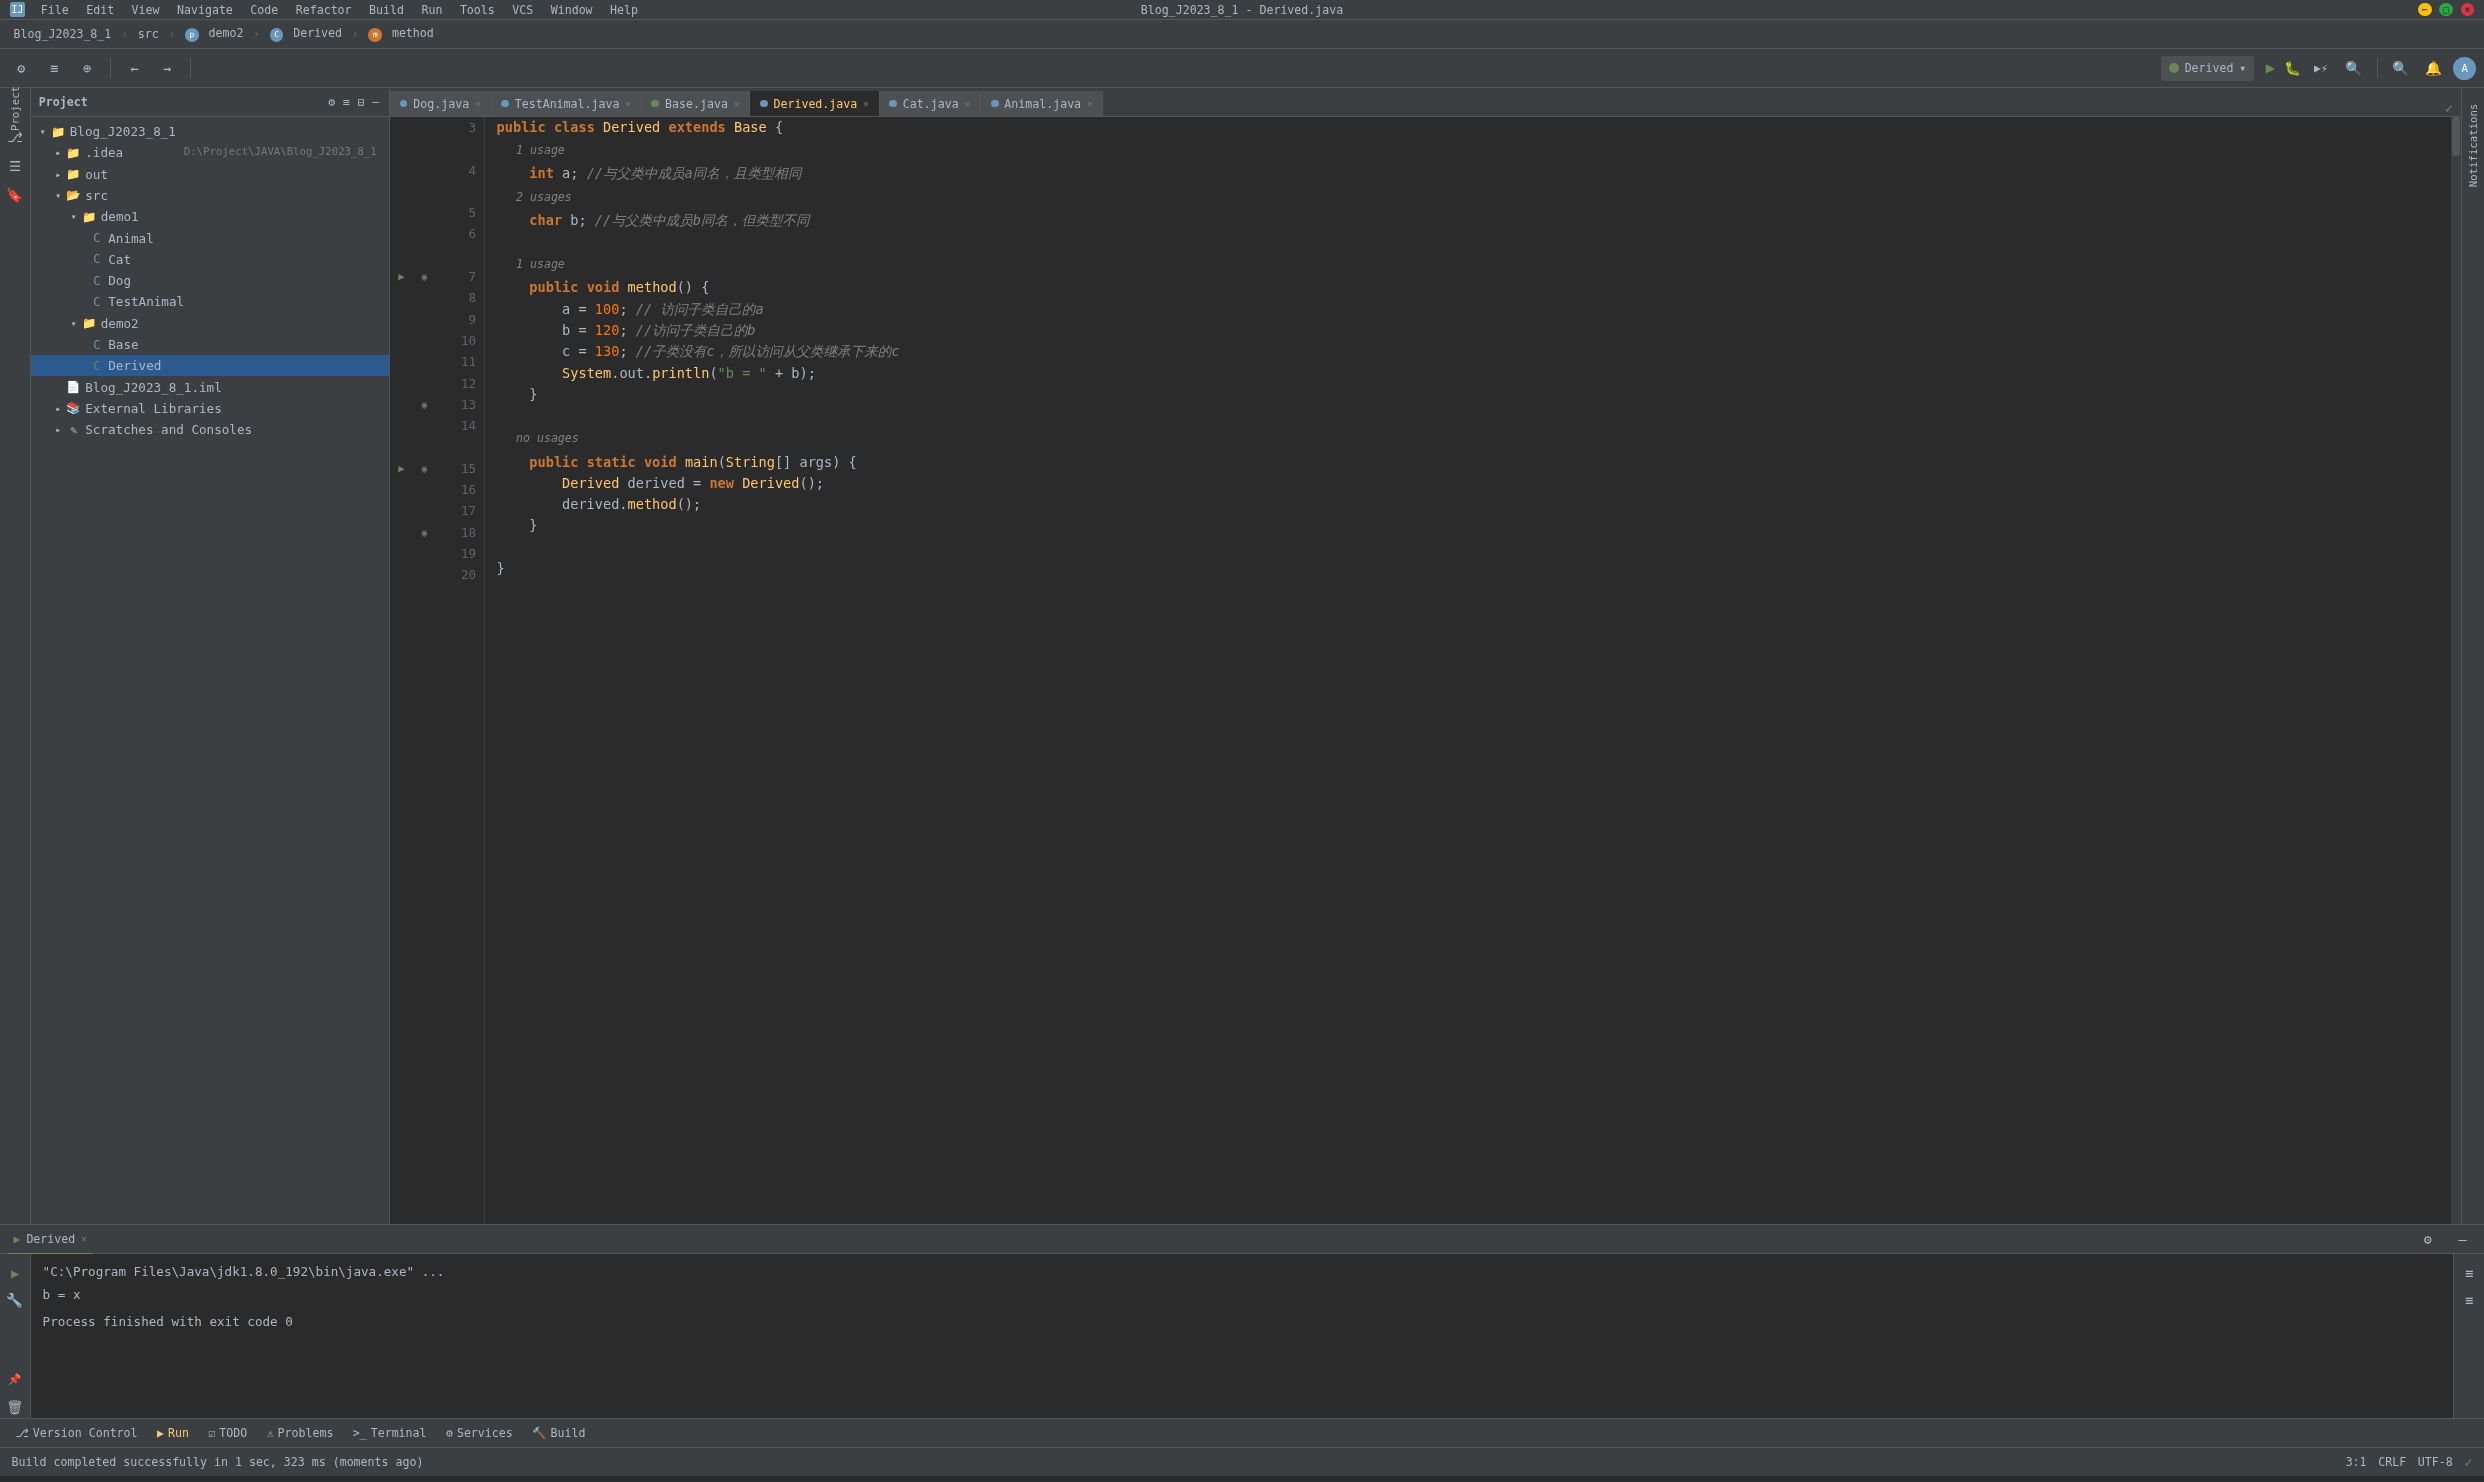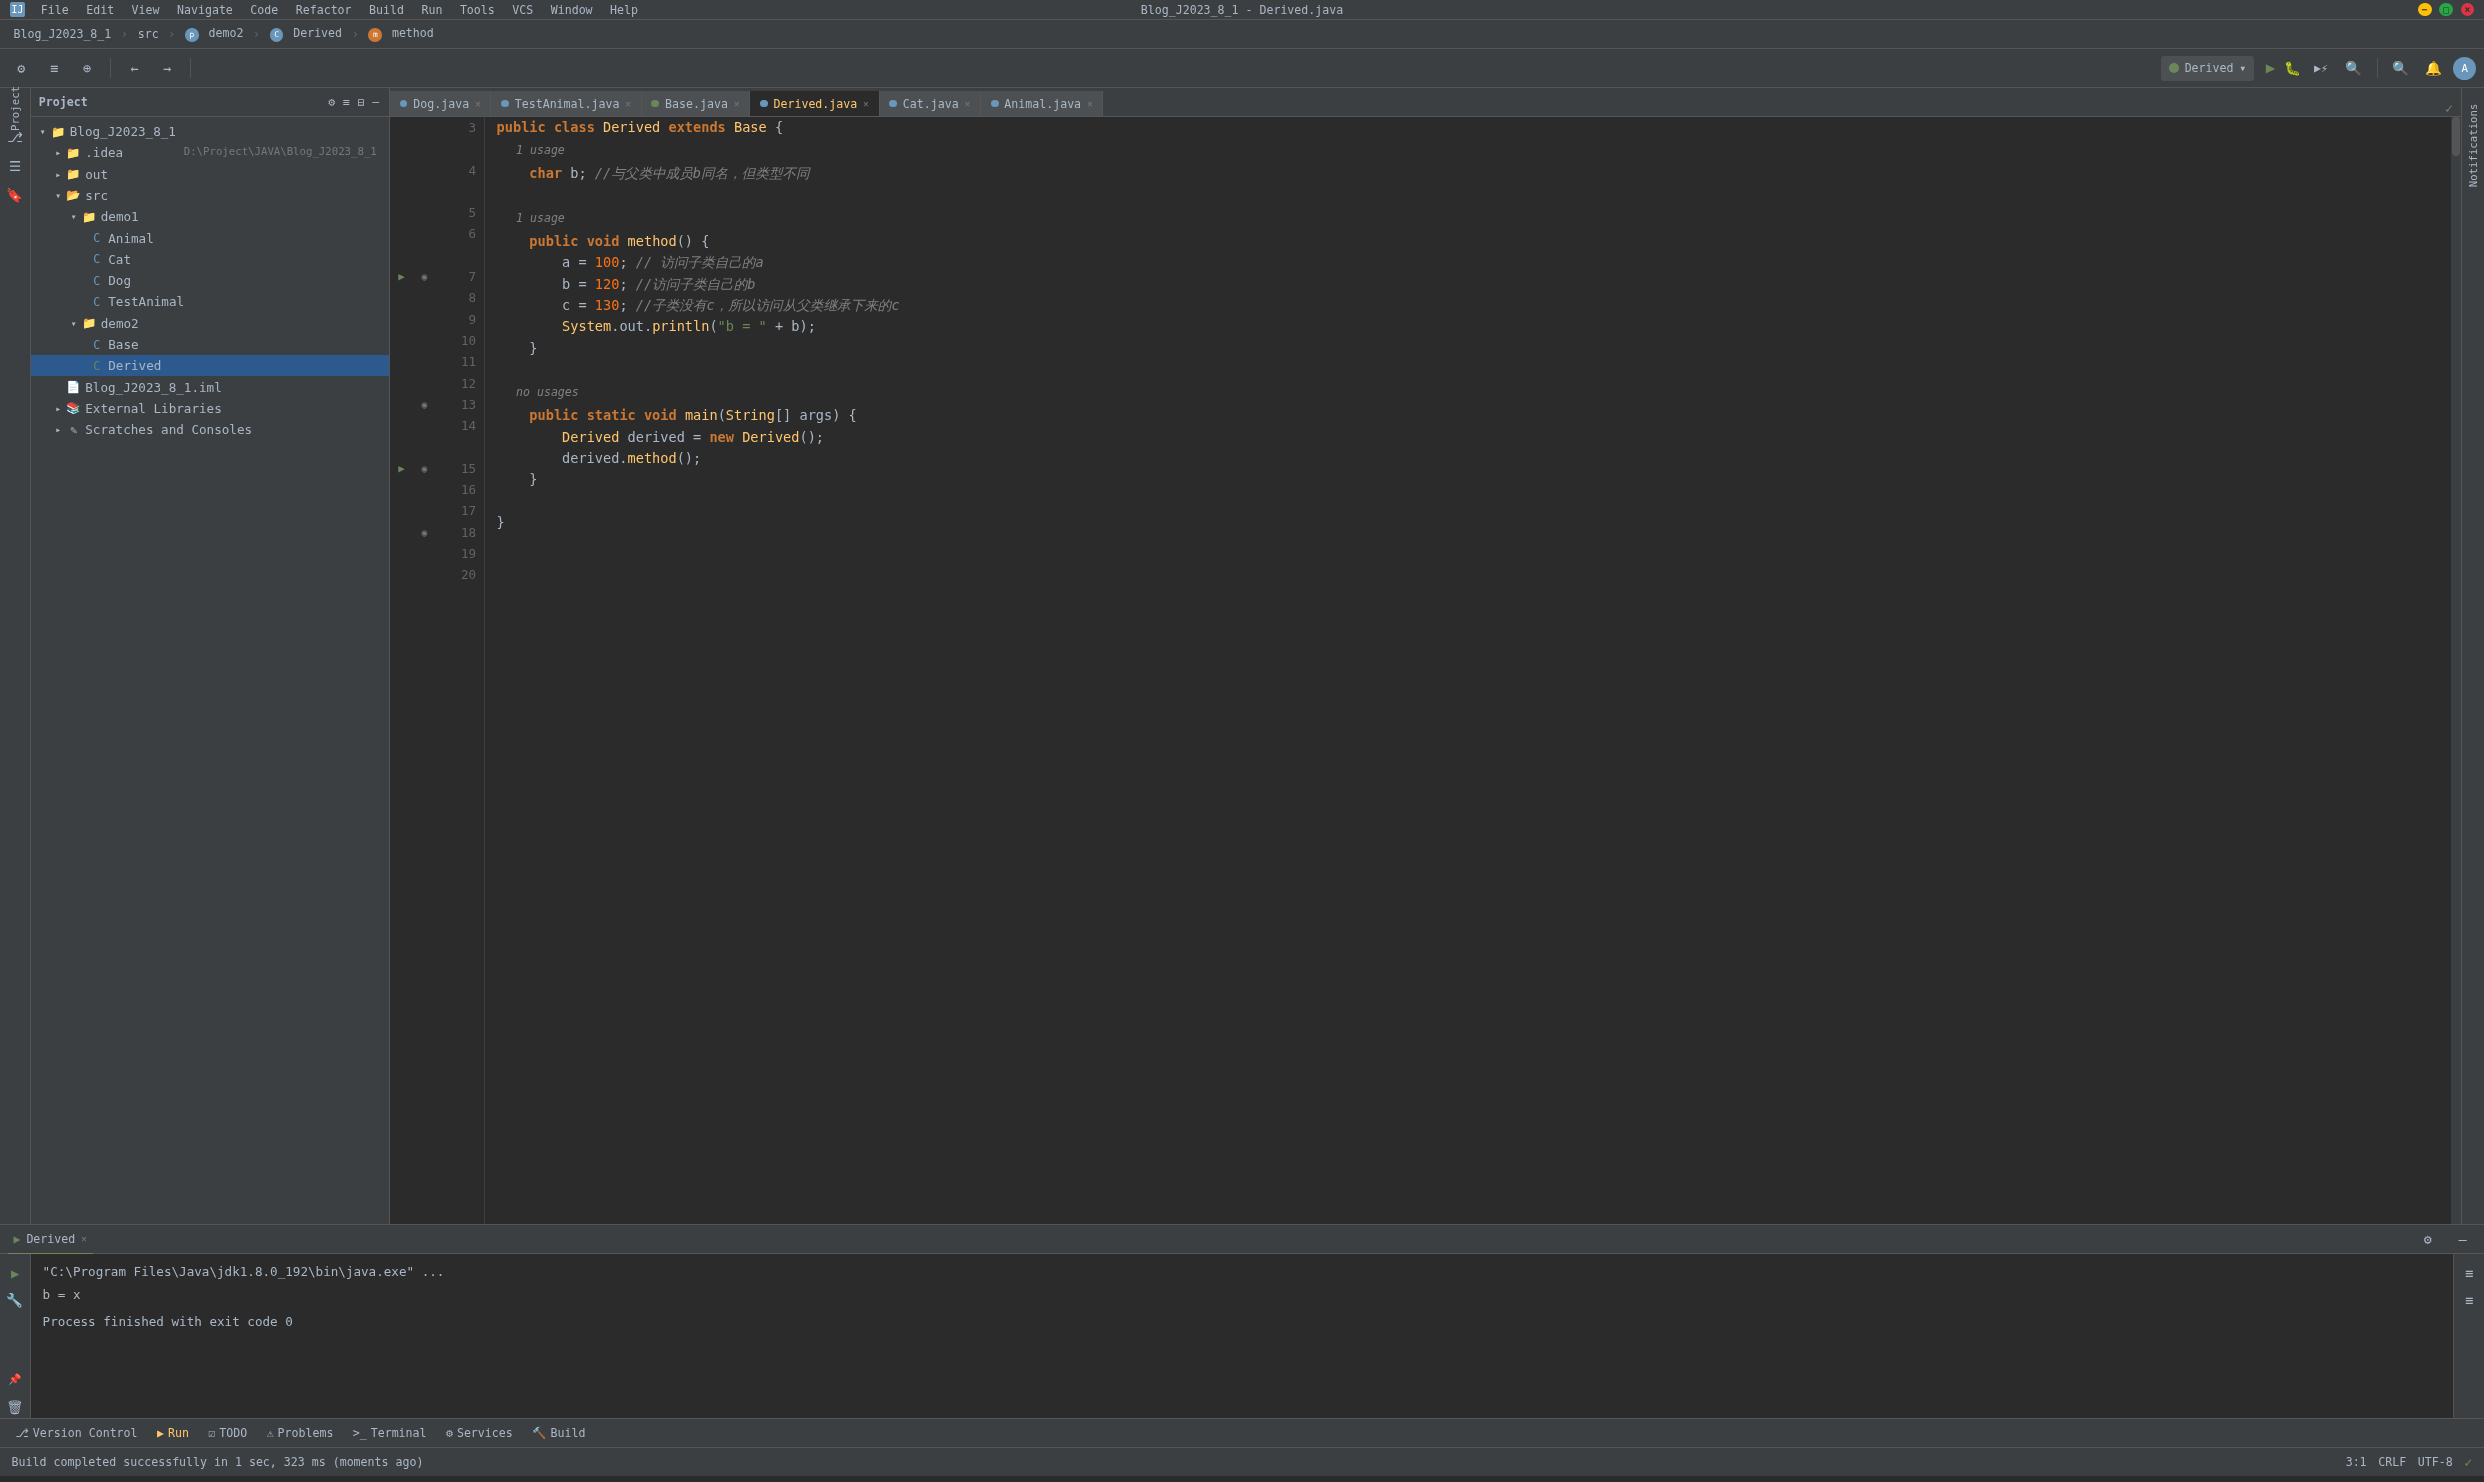--- a/index.html
+++ b/index.html
@@ -786,21 +786,25 @@
         </div>
       </div>
       <div class="code-content">
 
         <div class="code-line">
           <span class="kw">public</span><span> </span><span class="kw">class</span><span> </span><span class="cls">Derived</span><span> </span><span class="kw">extends</span><span> </span><span class="cls">Base</span><span> {</span>
         </div>
 
         <div class="usage-hint">1 usage</div>
 
-
+        <div class="code-line">
+          <span>    </span><span class="kw">int</span><span> a; </span><span class="cmt">//与父类中成员a同名，且类型相同</span>
+        </div>
+
+        <div class="usage-hint">2 usages</div>
 
         <div class="code-line">
           <span>    </span><span class="kw">char</span><span> b; </span><span class="cmt">//与父类中成员b同名，但类型不同</span>
         </div>
 
         <div class="code-line"></div>
 
         <div class="usage-hint">1 usage</div>
 
         <div class="code-line">

